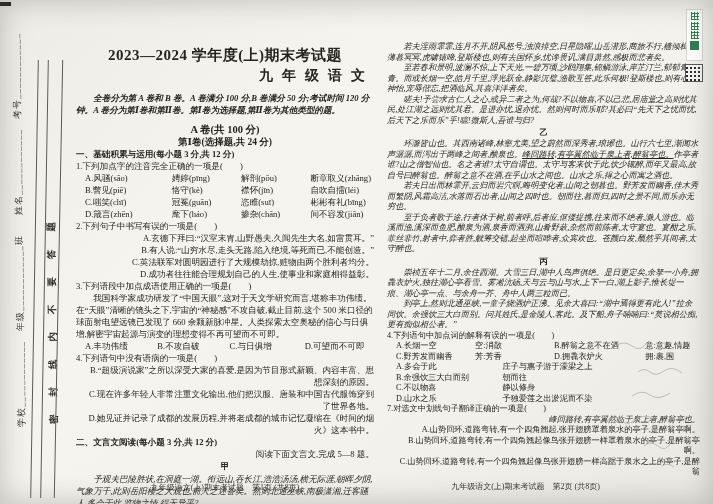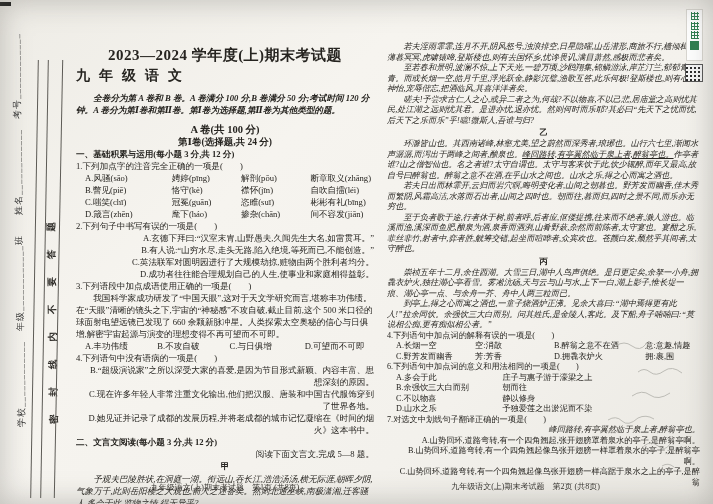--- a/index.html
+++ b/index.html
@@ -20,21 +20,21 @@
   .sl3{left:58px;transform:rotate(1.1deg);}
   .seal-warning{position:absolute;left:-82px;top:282px;width:270px;height:14px;
         transform:rotate(-90.8deg);font-size:9.5px;font-weight:bold;letter-spacing:18px;
         white-space:nowrap;color:#2f2d29;}
 
   
   .page{position:absolute;}
   .pg1{left:76px;top:46px;width:298px;font-size:8.6px;line-height:12px;}
   .pg2{left:387px;top:42px;width:313px;font-size:8.2px;line-height:10.5px;}
   .title{font-size:15px;font-weight:bold;text-align:center;letter-spacing:.5px;line-height:18px;}
-  .subtitle{font-size:14px;font-weight:bold;text-align:left;letter-spacing:9px;line-height:18px;margin-top:3px;}
+  .subtitle{font-size:14px;font-weight:bold;text-align:right;letter-spacing:9px;line-height:18px;margin-top:3px;}
   .intro{font-style:italic;font-weight:600;margin-top:7px;text-indent:2em;}
   .h-a{text-align:center;font-weight:bold;font-size:10.5px;margin-top:7px;line-height:13px;}
   .h-part{text-align:center;font-weight:bold;font-size:9.5px;line-height:12px;}
   .sec{font-weight:bold;}
   .opt{padding-left:9px;text-align:right;}
   .q1grid{display:grid;grid-template-columns:30% 24% 24% 22%;padding-left:9px;}
   .q3opts{display:grid;grid-template-columns:25% 25% 26% 24%;padding-left:9px;}
   .q5grid{display:grid;grid-template-columns:26% 26% 30% 18%;padding-left:9px;}
   .q6grid{display:grid;grid-template-columns:35% 65%;padding-left:9px;}
   .kai{font-style:italic;}
@@ -132,35 +132,34 @@
     <div class="kai ind">至若春和景明,波澜不惊,上下天光,一碧万顷,沙鸥翔集,锦鳞游泳,岸芷汀兰,郁郁青青。而或长烟一空,皓月千里,浮光跃金,静影沉璧,渔歌互答,此乐何极!登斯楼也,则有心旷神怡,宠辱偕忘,把酒临风,其喜洋洋者矣。</div>
     <div class="kai ind">嗟夫!予尝求古仁人之心,或异二者之为,何哉?不以物喜,不以己悲,居庙堂之高则忧其民,处江湖之远则忧其君。是进亦忧,退亦忧。然则何时而乐耶?其必曰“先天下之忧而忧,后天下之乐而乐”乎!噫!微斯人,吾谁与归?</div>
     <div class="clabel">乙</div>
     <div class="kai ind">
       <span>环滁皆山也。其西南诸峰,林壑尤美,望之蔚然而深秀者,琅琊也。山行六七里,渐闻水声潺潺,而泻出于两峰之间者,酿泉也。</span><span class="uline">峰回路转,有亭翼然临于泉上者,醉翁亭也。</span><span>作亭者谁?山之僧智仙也。名之者谁?太守自谓也。太守与客来饮于此,饮少辄醉,而年又最高,故自号曰醉翁也。醉翁之意不在酒,在乎山水之间也。山水之乐,得之心而寓之酒也。</span>
     </div>
     <div class="kai ind">若夫日出而林霏开,云归而岩穴暝,晦明变化者,山间之朝暮也。野芳发而幽香,佳木秀而繁阴,风霜高洁,水落而石出者,山间之四时也。朝而往,暮而归,四时之景不同,而乐亦无穷也。</div>
     <div class="kai ind">至于负者歌于途,行者休于树,前者呼,后者应,伛偻提携,往来而不绝者,滁人游也。临溪而渔,溪深而鱼肥,酿泉为酒,泉香而酒洌,山肴野蔌,杂然而前陈者,太守宴也。宴酣之乐,非丝非竹,射者中,弈者胜,觥筹交错,起坐而喧哗者,众宾欢也。苍颜白发,颓然乎其间者,太守醉也。</div>
     <div class="clabel">丙</div>
     <div class="kai ind">崇祯五年十二月,余住西湖。大雪三日,湖中人鸟声俱绝。是日更定矣,余拏一小舟,拥毳衣炉火,独往湖心亭看雪。雾凇沆砀,天与云与山与水,上下一白,湖上影子,惟长堤一痕、湖心亭一点、与余舟一芥、舟中人两三粒而已。</div>
-    <div class="kai ind">到亭上,得之心而寓之酒也,一童子烧酒炉正沸。见余大喜曰:“湖中焉得更有此人!”拉余同饮。余强饮三大白而别。问其姓氏,是金陵人,客此。及下船,舟子喃喃曰:“莫说相公痴,更有痴似相公者。”</div>
+    <div class="kai ind">到亭上,然则北通巫峡,一童子烧酒炉正沸。见余大喜曰:“湖中焉得更有此人!”拉余同饮。余强饮三大白而别。问其姓氏,是金陵人,客此。及下船,舟子喃喃曰:“莫说相公痴,更有痴似相公者。”</div>
 
     <div>4.下列语句中加点词的解释有误的一项是(　　)</div>
     <div class="q5grid">
       <span>A.长烟一空</span>
       <span>空:消散</span>
       <span>B.醉翁之意不在酒</span>
       <span>意:意趣,情趣</span>
       <span>C.野芳发而幽香</span>
       <span>芳:芳香</span>
       <span>D.拥毳衣炉火</span>
       <span>拥:裹,围</span>
     </div>
 
-    <div>6.下列语句中加点词的意义和用法相同的一项是(　　)</div>
     <div class="q6grid">
       <span>A.多会于此</span>
       <span>庄子与惠子游于濠梁之上</span>
       <span>B.余强饮三大白而别</span>
       <span>朝而往</span>
       <span>C.不以物喜</span>
       <span>静以修身</span>
       <span>D.山水之乐</span>
       <span>予独爱莲之出淤泥而不染</span>
     </div>

